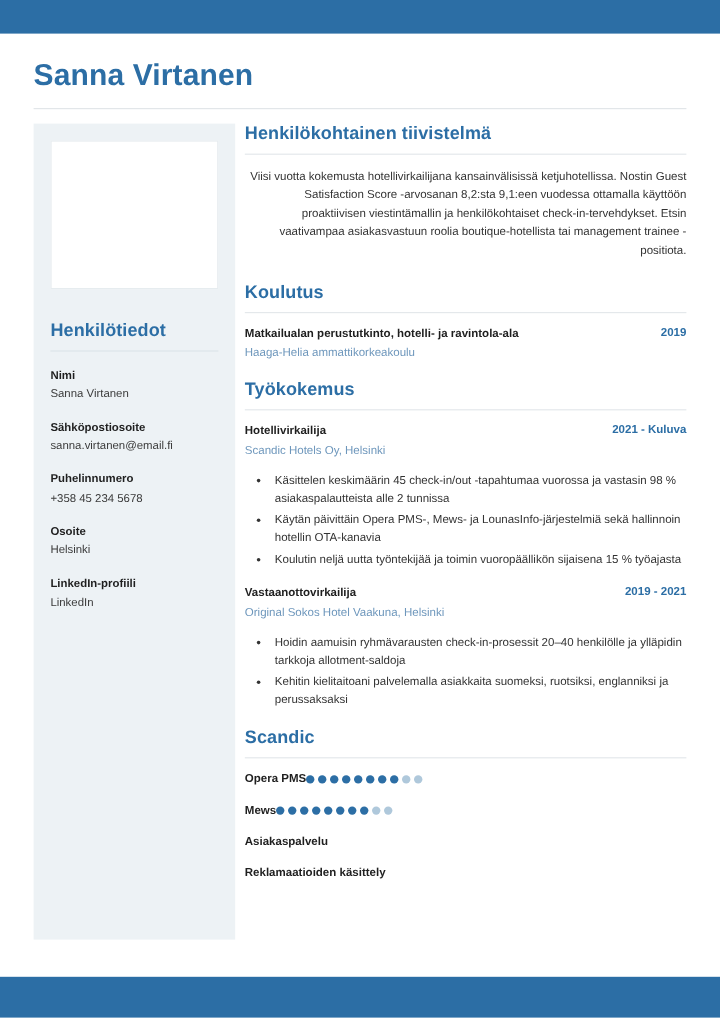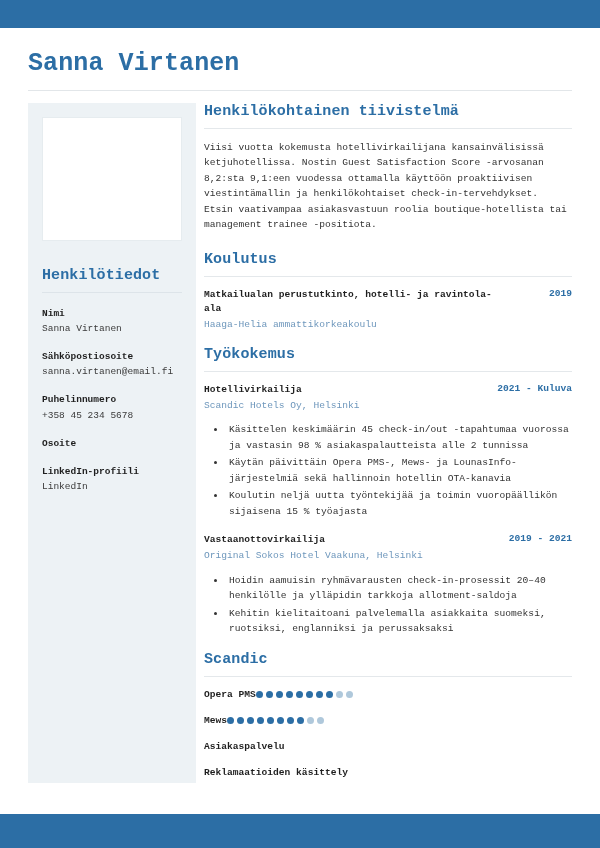--- a/index.html
+++ b/index.html
@@ -14,21 +14,20 @@
     font-family: "Liberation Sans", sans-serif;
     color: #333333;
     overflow: hidden;
   }
   .page {
     position: relative;
     width: 548px;
     height: 848px;
     background: #ffffff;
     box-sizing: border-box;
-    font-family: Liberation Mono, monospace;
   }
   .top-bar {
     position: absolute;
     top: 0;
     left: 0;
     width: 600px;
     height: 28px;
     background: #2C6EA5;
   }
   .bottom-bar {
@@ -129,21 +128,21 @@
   .section-rule {
     margin-top: 8px;
     margin-bottom: 11px;
     border-bottom: 1px solid #E4E8EB;
     width: 100%;
   }
   .summary-text {
     font-size: 9.6px;
     line-height: 1.62;
     color: #333333;
-    text-align: left;
+    text-align: right;
     margin-bottom: 18px;
   }
   .entry {
     margin-bottom: 14px;
   }
   .entry-head {
     display: flex;
     justify-content: space-between;
     align-items: flex-start;
   }
@@ -237,20 +236,21 @@
             <div class="contact-item">
               <div class="contact-label">Sähköpostiosoite</div>
               <div class="contact-value">sanna.virtanen@email.fi</div>
             </div>
             <div class="contact-item">
               <div class="contact-label">Puhelinnumero</div>
               <div class="contact-value">+358 45 234 5678</div>
             </div>
             <div class="contact-item">
               <div class="contact-label">Osoite</div>
+              <div class="contact-value">Helsinki</div>
             </div>
             <div class="contact-item">
               <div class="contact-label">LinkedIn-profiili</div>
               <div class="contact-value">LinkedIn</div>
             </div>
           </div>
       </div>
 
       <div class="main">
 

